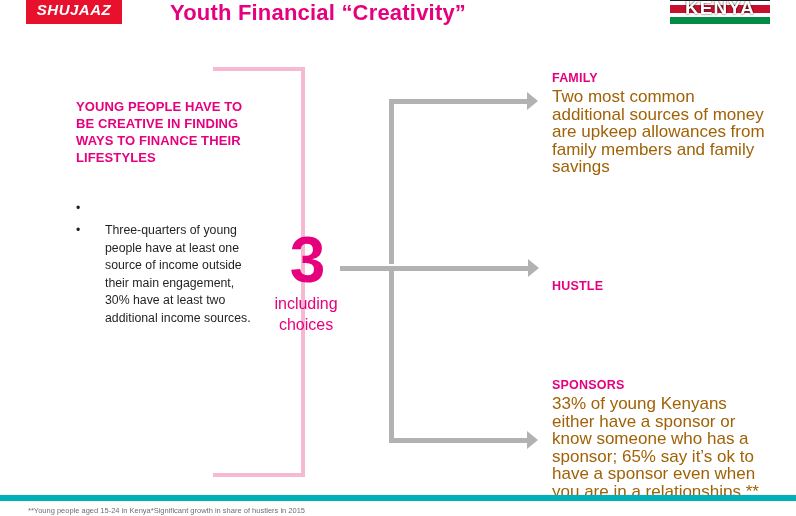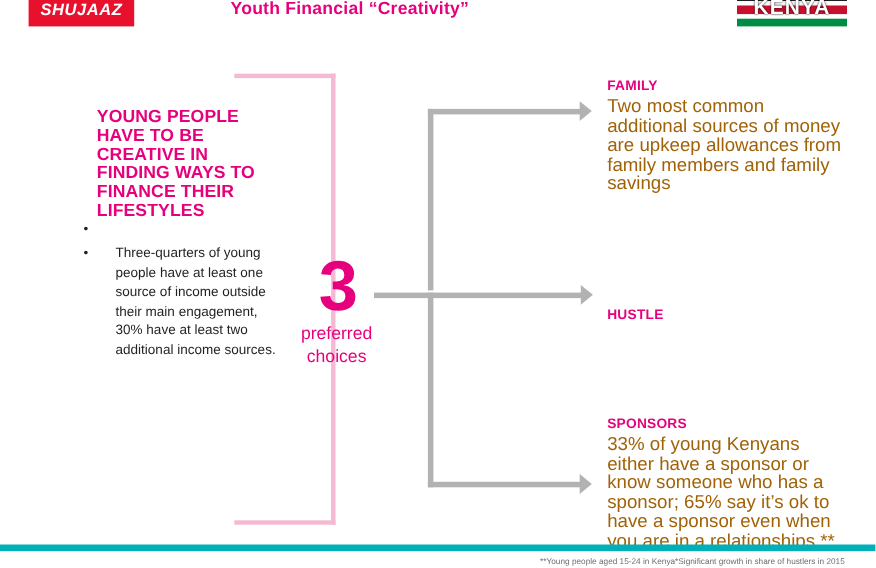--- a/index.html
+++ b/index.html
@@ -39,21 +39,21 @@
     font-style: italic;
   }
   .header-title {
     position: absolute;
     left: 0;
     top: 0px;
     width: 636px;
     text-align: center;
     color: #e6007e;
     font-weight: bold;
-    font-size: 16px;
+    font-size: 22px;
     letter-spacing: 0.2px;
   }
   .logo-kenya {
     position: absolute;
     right: 26px;
     top: -8px;
     width: 100px;
     height: 32px;
     display: flex;
     align-items: center;
@@ -91,24 +91,23 @@
   }
 
   
   .left-heading {
     position: absolute;
     left: 76px;
     top: 98px;
     width: 170px;
     color: #e6007e;
     font-weight: bold;
-    font-size: 16px;
+    font-size: 13px;
     line-height: 17px;
     letter-spacing: 0.1px;
-    margin-left: 12px;
   }
   .bullets {
     position: absolute;
     left: 76px;
     top: 200px;
     width: 180px;
   }
   .bullet {
     position: relative;
     margin-bottom: 22px;
@@ -235,21 +234,21 @@
   }
   .footer-text {
     position: absolute;
     left: 28px;
     top: 506px;
     width: 740px;
     color: #6d6e71;
     font-size: 7.5px;
     line-height: 10px;
     display: flex;
-    justify-content: flex-end;
+    justify-content: flex-start;
     overflow: hidden;
     white-space: nowrap;
   }
 </style>
 </head>
 <body>
 
 <div class="header">
   <div class="logo-shujaaz">SHUJAAZ</div>
   <div class="header-title">Youth Financial “Creativity”</div>
@@ -277,21 +276,21 @@
   <div class="bullet">
     <span class="dot">•</span>
   </div>
   <div class="bullet">
     <span class="dot">•</span>
     <span>Three-quarters of young people  have at least one source of income outside their main engagement, 30% have at least two additional income sources.</span>
   </div>
 </div>
 
 <div class="center-number">3</div>
-<div class="center-caption">preferred choices</div>
+<div class="center-caption">including choices</div>
 
 <div class="arrow-group">
   <div class="grey a-top-vert"></div>
   <div class="grey a-top-horiz"></div>
   <div class="arrow-head a-top-head"></div>
 </div>
 <div class="arrow-group">
   <div class="grey a-mid-horiz"></div>
   <div class="arrow-head a-mid-head"></div>
 </div>

